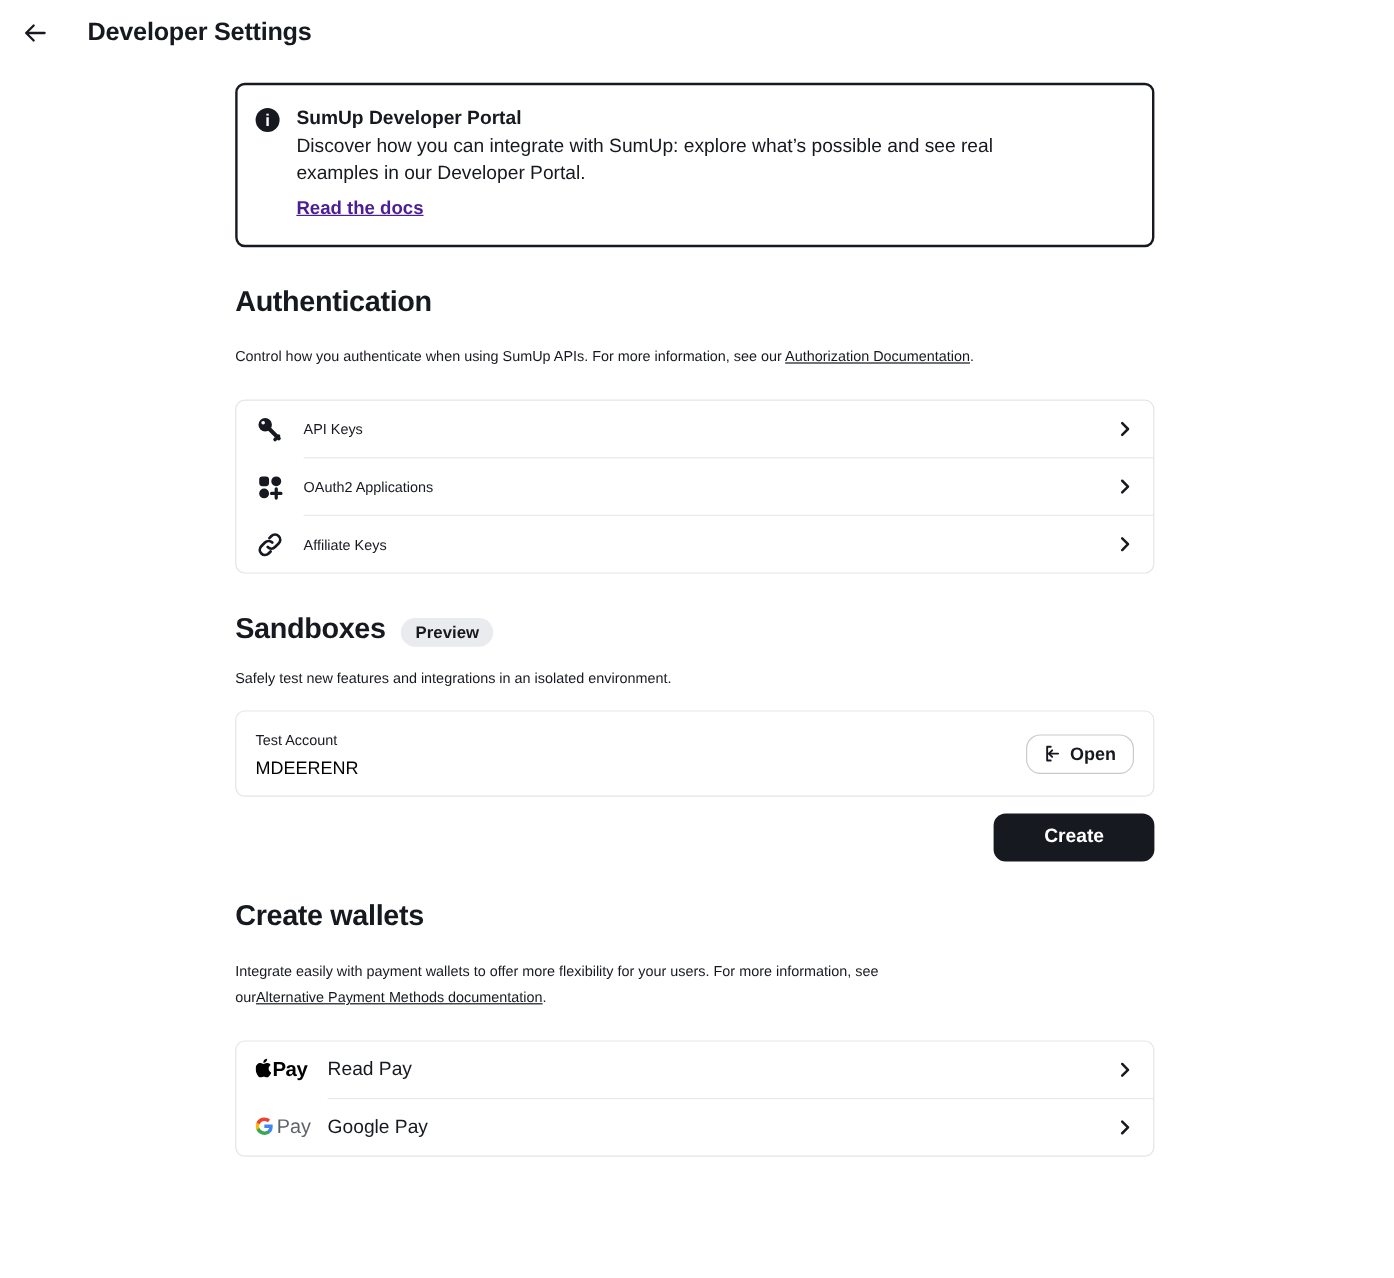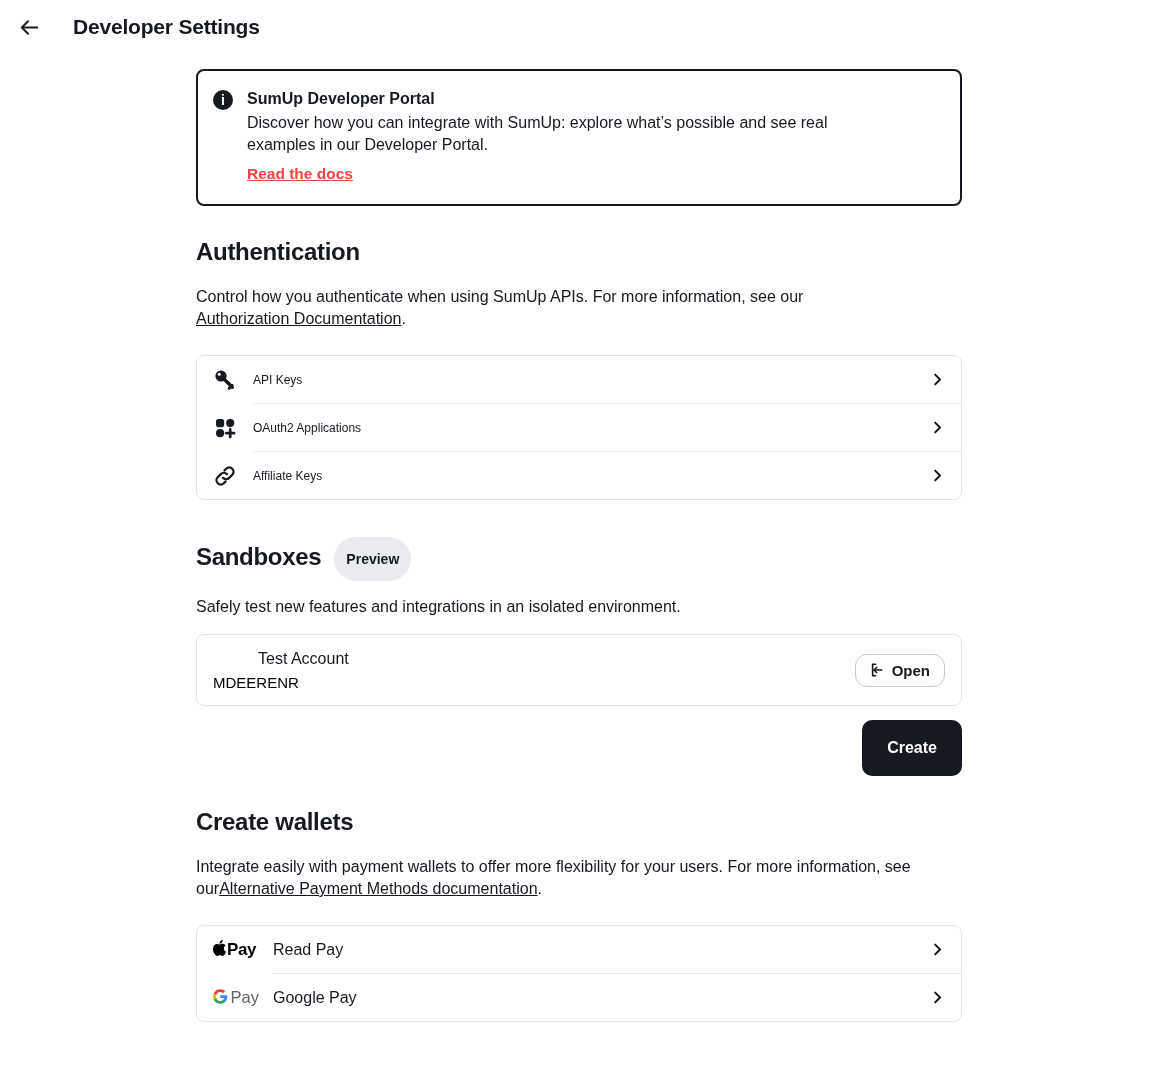--- a/index.html
+++ b/index.html
@@ -20,58 +20,58 @@
 
   
   .info-banner { border: 2px solid #16191f; border-radius: 8px; margin-top: 29px;
     padding: 17px 24px 21px 15px; display: flex; gap: 14px; }
   .info-icon { flex: 0 0 auto; width: 20px; height: 20px; border-radius: 50%;
     background: #16191f; color: #fff; font-weight: 700; font-size: 14px;
     display: flex; align-items: center; justify-content: center; margin-top: 2px; }
   .info-title { font-size: 16px; font-weight: 700; line-height: 22px; }
   .info-body { margin: 2px 0 0; font-size: 16px; line-height: 22px; max-width: 600px; }
   .info-link { display: inline-block; margin-top: 9px; font-size: 15.5px; font-weight: 700;
-    color: #ef4444; text-decoration: underline; cursor: pointer; }
+    color: #4c1d95; text-decoration: underline; cursor: pointer; }
 
   
   .section-heading { font-size: 24px; font-weight: 700; margin: 32px 0 0; letter-spacing: -0.3px; }
-  .desc { font-size: 16px; line-height: 22px; margin: 20px 0 0; }
+  .desc { font-size: 12px; line-height: 22px; margin: 20px 0 0; }
   .inline-link { color: #16191f; text-decoration: underline; white-space: nowrap; cursor: pointer; }
 
   
   .card { border: 1px solid #e2e5e8; border-radius: 8px; background: #fff; }
   .list { margin-top: 25px; }
   .row { display: flex; align-items: center; height: 47px; padding: 0 16px; cursor: pointer; }
   .row-icon { width: 24px; height: 24px; display: flex; align-items: center;
     justify-content: center; color: #16191f; flex: 0 0 auto; }
   .row-label { margin-left: 16px; font-size: 12px; flex: 1; }
   .chevron { color: #16191f; display: flex; flex: 0 0 auto; }
   .divider { border-top: 1px solid #e7e9ec; margin-left: 56px; }
   .wallet-card .divider { margin-left: 76px; }
   .wallet-logo { width: 46px; display: flex; align-items: flex-start; flex: 0 0 auto; }
   .wallet-label { margin-left: 14px; font-size: 16px; flex: 1; }
   .apple-pay-text { font-weight: 600; font-size: 17px; letter-spacing: -0.4px; margin-left: 1px; color: #000; }
   .gpay-text { color: #5f6368; font-size: 16.5px; margin-left: 3px; }
 
   
   .heading-row { display: flex; align-items: center; gap: 13px; margin-top: 32px; }
   .heading-row .section-heading { margin: 0; }
-  .badge { background: #e9ebee; border-radius: 999px; padding: 14px 12px; font-size: 14px;
+  .badge { background: #e9ebee; border-radius: 999px; padding: 4px 12px; font-size: 14px;
     font-weight: 700; line-height: 16px; margin-top: 5px; }
   .desc-tight { margin-top: 15px; }
   .account-card { margin-top: 16px; display: flex; align-items: center;
     justify-content: space-between; padding: 12px 16px; min-height: 72px; }
-  .acct-name { font-size: 16px; line-height: 22px; margin-left: 45px; }
+  .acct-name { font-size: 12px; line-height: 22px; }
   .acct-code { font-size: 15px; line-height: 20px; color: #000000; margin-top: 3px; }
   .open-btn { display: flex; align-items: center; gap: 8px; background: #fff;
     border: 1px solid #c6cbd0; border-radius: 12px; padding: 0 14px 0 12px; height: 33px;
     font-size: 15px; font-weight: 700; font-family: inherit; color: #16191f; cursor: pointer; }
   .create-row { display: flex; justify-content: flex-end; margin-top: 14px; }
   .create-btn { background: #16191f; color: #fff; border: none; border-radius: 10px;
-    padding: 0 25px; height: 56px; font-size: 16px; font-weight: 700;
+    padding: 0 42px; height: 40px; font-size: 16px; font-weight: 700;
     font-family: inherit; cursor: pointer; }
 </style>
 </head>
 <body>
 
 <div class="page">
 
   <header class="topbar">
     <button class="back-btn">
       <span style="display:flex;">

